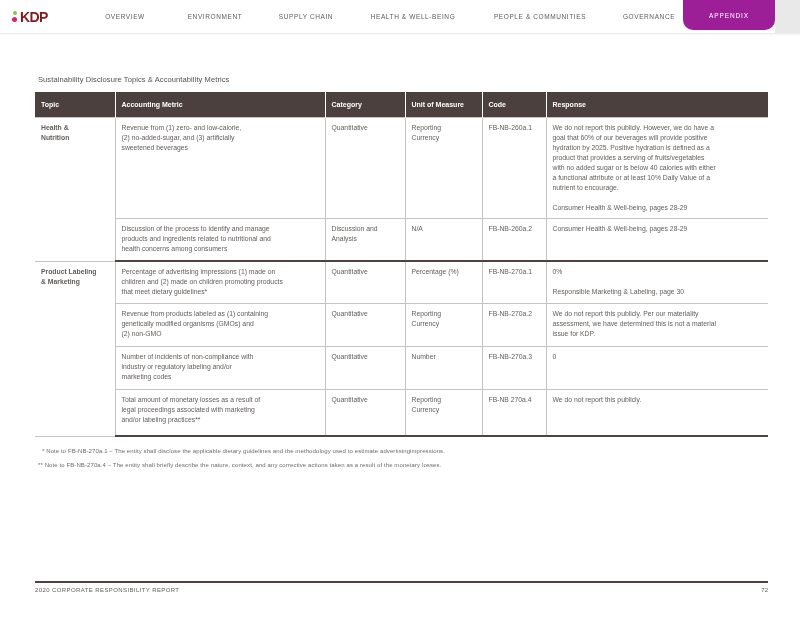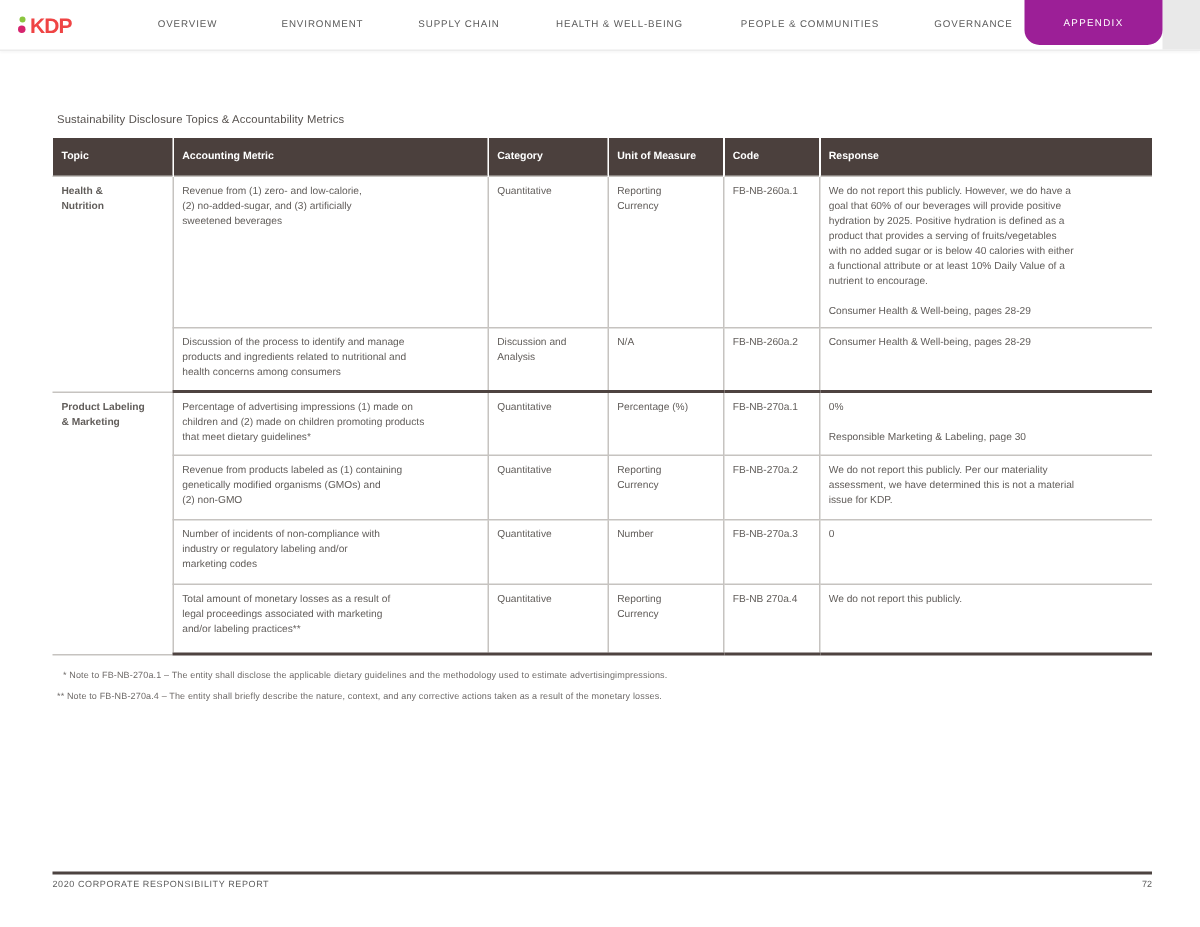--- a/index.html
+++ b/index.html
@@ -16,21 +16,21 @@
     box-shadow:0 1px 2px rgba(0,0,0,0.04);
   }
   .corner-fill {
     position:absolute; top:0; right:0; width:25px; height:33px; background:#e9e9e9;
   }
   .logo { position:absolute; left:12px; top:7px; height:19px; display:flex; align-items:center; cursor:pointer; }
   .logo-dots { position:relative; width:7px; height:14px; margin-right:1px; }
   .dot { position:absolute; border-radius:50%; }
   .dot-top { width:4px; height:4px; left:1px; top:1px; }
   .dot-bottom { width:5px; height:5px; left:0px; top:7px; }
-  .logo-text { font-size:14px; font-weight:bold; color:#ef4444; letter-spacing:-0.6px; }
+  .logo-text { font-size:14px; font-weight:bold; color:#7f1d1d; letter-spacing:-0.6px; }
 
   .nav-item {
     position:absolute; top:13px; transform:translateX(-50%);
     font-size:6.5px; letter-spacing:0.6px; color:#5b5b5b; white-space:nowrap; cursor:pointer;
   }
   .nav-o { left:125px; } .nav-e { left:215px; } .nav-s { left:306px; }
   .nav-h { left:413px; } .nav-p { left:540px; } .nav-g { left:649px; }
 
   .appendix-btn {
     position:absolute; top:0; left:683px; width:92px; height:30px;

